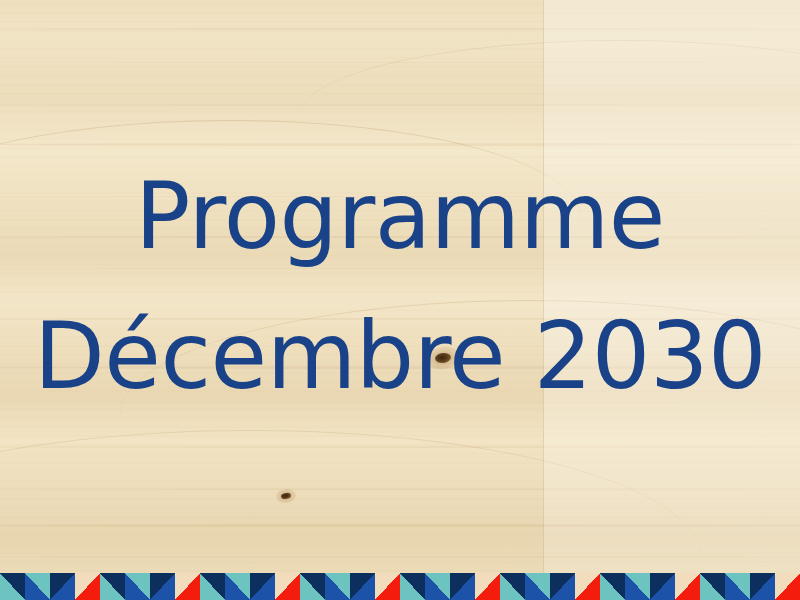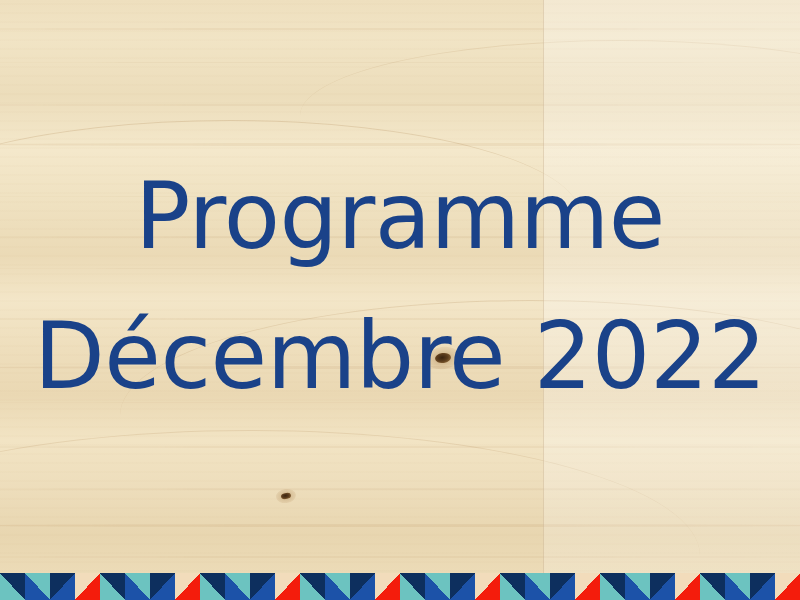--- a/index.html
+++ b/index.html
@@ -197,21 +197,21 @@
       <div class="knot-core"></div>
     </div>
     <div class="knot" style="left:276px; top:489px; width:20px; height:14px;">
       <div class="knot-halo"></div>
       <div class="knot-core"></div>
     </div>
   </div>
 
   <div class="title-block">
     <div class="title-line line-1">Programme</div>
-    <div class="title-line line-3">Décembre 2022</div>
+    <div class="title-line line-3">Décembre 2030</div>
   </div>
 
   <div class="border-strip" id="border-strip">
       <div class="tile" style="background: linear-gradient(to left bottom, rgb(13, 47, 94) 0%, rgb(13, 47, 94) 50%, rgb(108, 195, 192) 50%, rgb(108, 195, 192) 100%);"></div>
       <div class="tile" style="background: linear-gradient(to right top, rgb(28, 82, 168) 0%, rgb(28, 82, 168) 50%, rgb(108, 195, 192) 50%, rgb(108, 195, 192) 100%);"></div>
       <div class="tile" style="background: linear-gradient(to left top, rgb(28, 82, 168) 0%, rgb(28, 82, 168) 50%, rgb(13, 47, 94) 50%, rgb(13, 47, 94) 100%);"></div>
       <div class="tile" style="background: linear-gradient(to left top, rgb(244, 28, 12) 0%, rgb(244, 28, 12) 50%, rgb(242, 220, 187) 50%, rgb(242, 220, 187) 100%);"></div>
       <div class="tile" style="background: linear-gradient(to left bottom, rgb(13, 47, 94) 0%, rgb(13, 47, 94) 50%, rgb(108, 195, 192) 50%, rgb(108, 195, 192) 100%);"></div>
       <div class="tile" style="background: linear-gradient(to right top, rgb(28, 82, 168) 0%, rgb(28, 82, 168) 50%, rgb(108, 195, 192) 50%, rgb(108, 195, 192) 100%);"></div>
       <div class="tile" style="background: linear-gradient(to left top, rgb(28, 82, 168) 0%, rgb(28, 82, 168) 50%, rgb(13, 47, 94) 50%, rgb(13, 47, 94) 100%);"></div>

